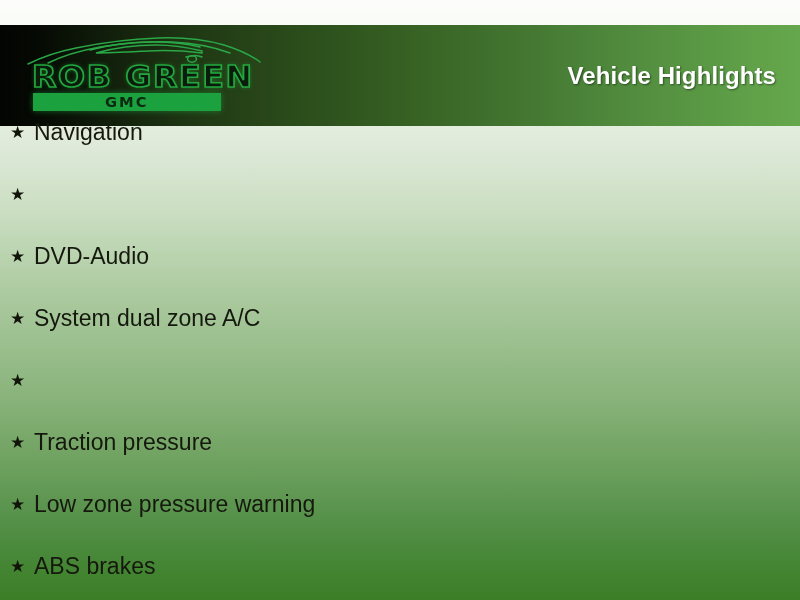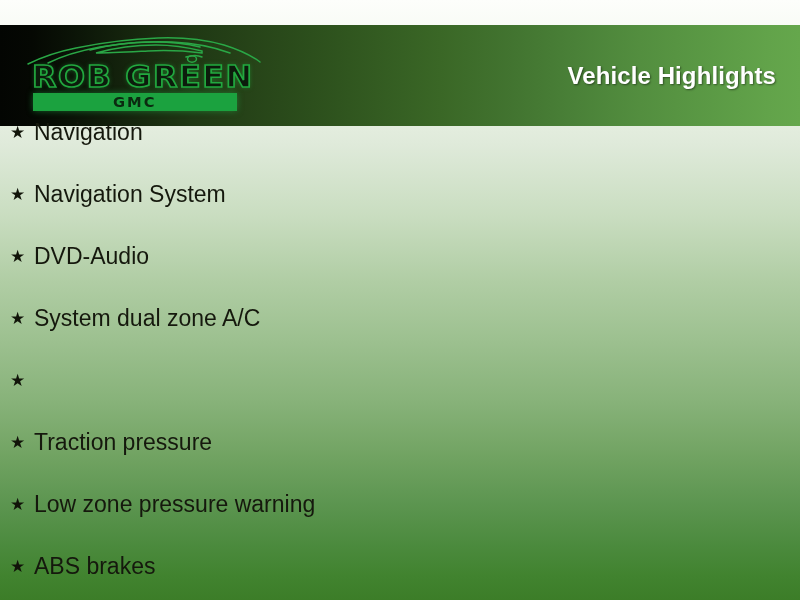--- a/index.html
+++ b/index.html
@@ -91,21 +91,21 @@
     line-height: 33px;
     white-space: nowrap;
     transform: scaleX(1.06);
     transform-origin: left center;
   }
 
   #gmc-bar {
     position: absolute;
     left: 13px;
     top: 60px;
-    width: 204px;
+    width: 188px;
     height: 18px;
     background: #1ba23f;
     box-shadow: 0 0 6px rgba(34,177,76,0.5);
     display: flex;
     align-items: center;
     justify-content: center;
   }
 
   #gmc-text {
     font-family: "DejaVu Sans", sans-serif;
@@ -198,21 +198,20 @@
 
   <ul id="highlights-list">
 
     <li class="highlight-item">
       <span class="bullet-star">★</span>
       <span class="highlight-label">Navigation</span>
     </li>
 
     <li class="highlight-item">
       <span class="bullet-star">★</span>
-      <span class="highlight-label">Navigation System</span>
     </li>
 
     <li class="highlight-item">
       <span class="bullet-star">★</span>
       <span class="highlight-label">DVD-Audio</span>
     </li>
 
     <li class="highlight-item">
       <span class="bullet-star">★</span>
       <span class="highlight-label">System dual zone A/C</span>

